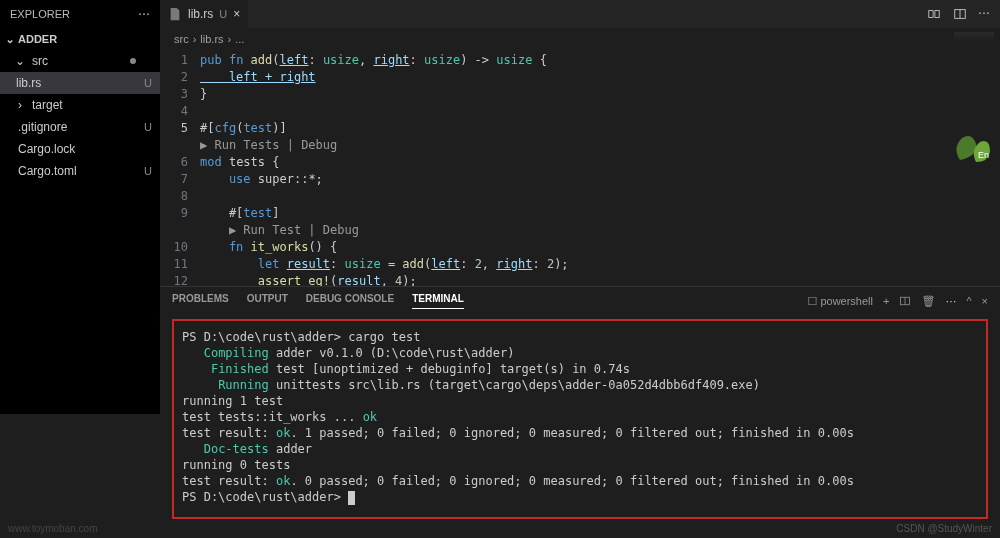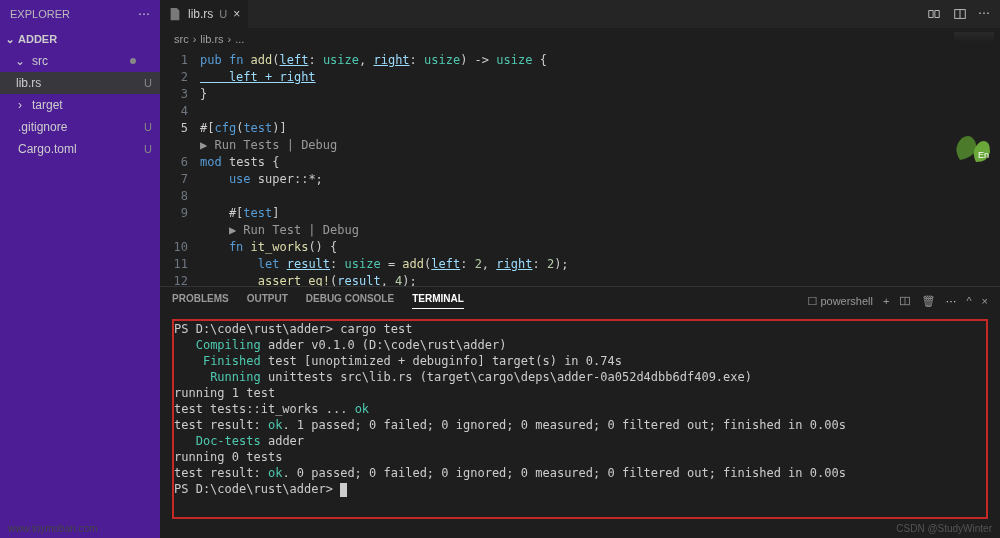--- a/index.html
+++ b/index.html
@@ -1,20 +1,20 @@
 <!DOCTYPE html>
 <html><head>
 <meta charset="utf-8">
 <style>
 * { margin: 0; padding: 0; box-sizing: border-box; }
 body { font-family: 'Segoe UI', Arial, sans-serif; background: #1e1e1e; color: #cccccc; font-size: 12px; width: 1000px; height: 538px; overflow: hidden; position: relative; }
 .icon-btn { width: 16px; height: 16px; display: flex; align-items: center; justify-content: center; cursor: pointer; }
 .explorer-label { font-size: 11px; color: #bbbbbb; }
 .dots { color: #cccccc; cursor: pointer; }
-.sidebar { position: absolute; left: 0; top: 0; width: 160px; height: 538px; background: #4c1d95; }
+.sidebar { position: absolute; left: 0; top: 0; width: 160px; height: 414px; background: #000000; }
 .sidebar-header { height: 28px; display: flex; align-items: center; padding: 0 10px; justify-content: space-between; }
 .folder-header { height: 22px; display: flex; align-items: center; padding: 0 4px; font-size: 11px; font-weight: 600; color: #cccccc; cursor: pointer; }
 .chevron { width: 12px; display: inline-flex; justify-content: center; margin-right: 2px; }
 .tree { padding-left: 0; }
 .tree-item { height: 22px; display: flex; align-items: center; padding: 0 4px 0 14px; font-size: 12px; cursor: pointer; position: relative; }
 .tree-item.active { background: #37373d; }
 .tree-item .status { position: absolute; right: 8px; color: #888; font-size: 11px; }
 .tree-item .dot { position: absolute; right: 24px; width: 6px; height: 6px; border-radius: 50%; background: #888; }
 .tree-nested { padding-left: 12px; }
 .item-label { margin-left: 4px; }
@@ -40,21 +40,21 @@
 .k-num { color: #b5cea8; }
 .k-macro { color: #dcdcaa; }
 .k-attr { color: #569cd6; }
 .codelens { color: #999999; font-size: 12px; }
 .panel { position: absolute; left: 160px; right: 0; bottom: 0; height: 252px; background: #1e1e1e; border-top: 1px solid #333; }
 .panel-tabs { height: 28px; display: flex; align-items: center; padding: 0 12px; gap: 18px; font-size: 10px; justify-content: space-between; }
 .panel-tabs-left { display: flex; gap: 18px; }
 .panel-tab { color: #999; cursor: pointer; text-transform: uppercase; font-weight: bold; }
 .panel-tab.active { color: #fff; border-bottom: 1px solid #fff; padding-bottom: 4px; }
 .panel-tabs-right { display: flex; align-items: center; gap: 10px; font-size: 11px; color: #999; }
-.terminal { margin: 4px 12px 8px 12px; border: 2px solid #c62828; font-family: Consolas, monospace; font-size: 12px; line-height: 16px; height: 200px; overflow: hidden; }
+.terminal { margin: 4px 12px 8px 12px; border: 2px solid #c62828; padding: 8px; font-family: Consolas, monospace; font-size: 12px; line-height: 16px; height: 200px; overflow: hidden; }
 .term-line { white-space: pre; color: #cccccc; }
 .t-green { color: #4ec9b0; }
 .t-ok { color: #4ec9b0; }
 .cursor-block { display: inline-block; width: 7px; height: 14px; background: #cccccc; vertical-align: middle; }
 .minimap { position: absolute; right: 6px; top: 32px; width: 40px; height: 10px; background: linear-gradient(#444, transparent); opacity: 0.3; }
 .leaf-deco { position: absolute; right: 6px; top: 130px; width: 44px; height: 40px; }
 .watermark { position: absolute; bottom: 4px; right: 8px; color: #555; font-size: 10px; }
 .watermark-left { position: absolute; bottom: 4px; left: 8px; color: #444; font-size: 10px; }
 svg { display: block; }
 </style>
@@ -80,20 +80,23 @@
       <span class="item-label">lib.rs</span>
       <span class="status">U</span>
     </div>
     <div class="tree-item">
       <span class="chevron">›</span>
       <span class="item-label">target</span>
     </div>
     <div class="tree-item">
       <span class="item-label">.gitignore</span>
       <span class="status">U</span>
+    </div>
+    <div class="tree-item">
+      <span class="item-label">Cargo.lock</span>
     </div>
     <div class="tree-item">
       <span class="item-label">Cargo.toml</span>
       <span class="status">U</span>
     </div>
   </div>
 </div>
 
 <div class="main">
   <div class="tabs-row">

